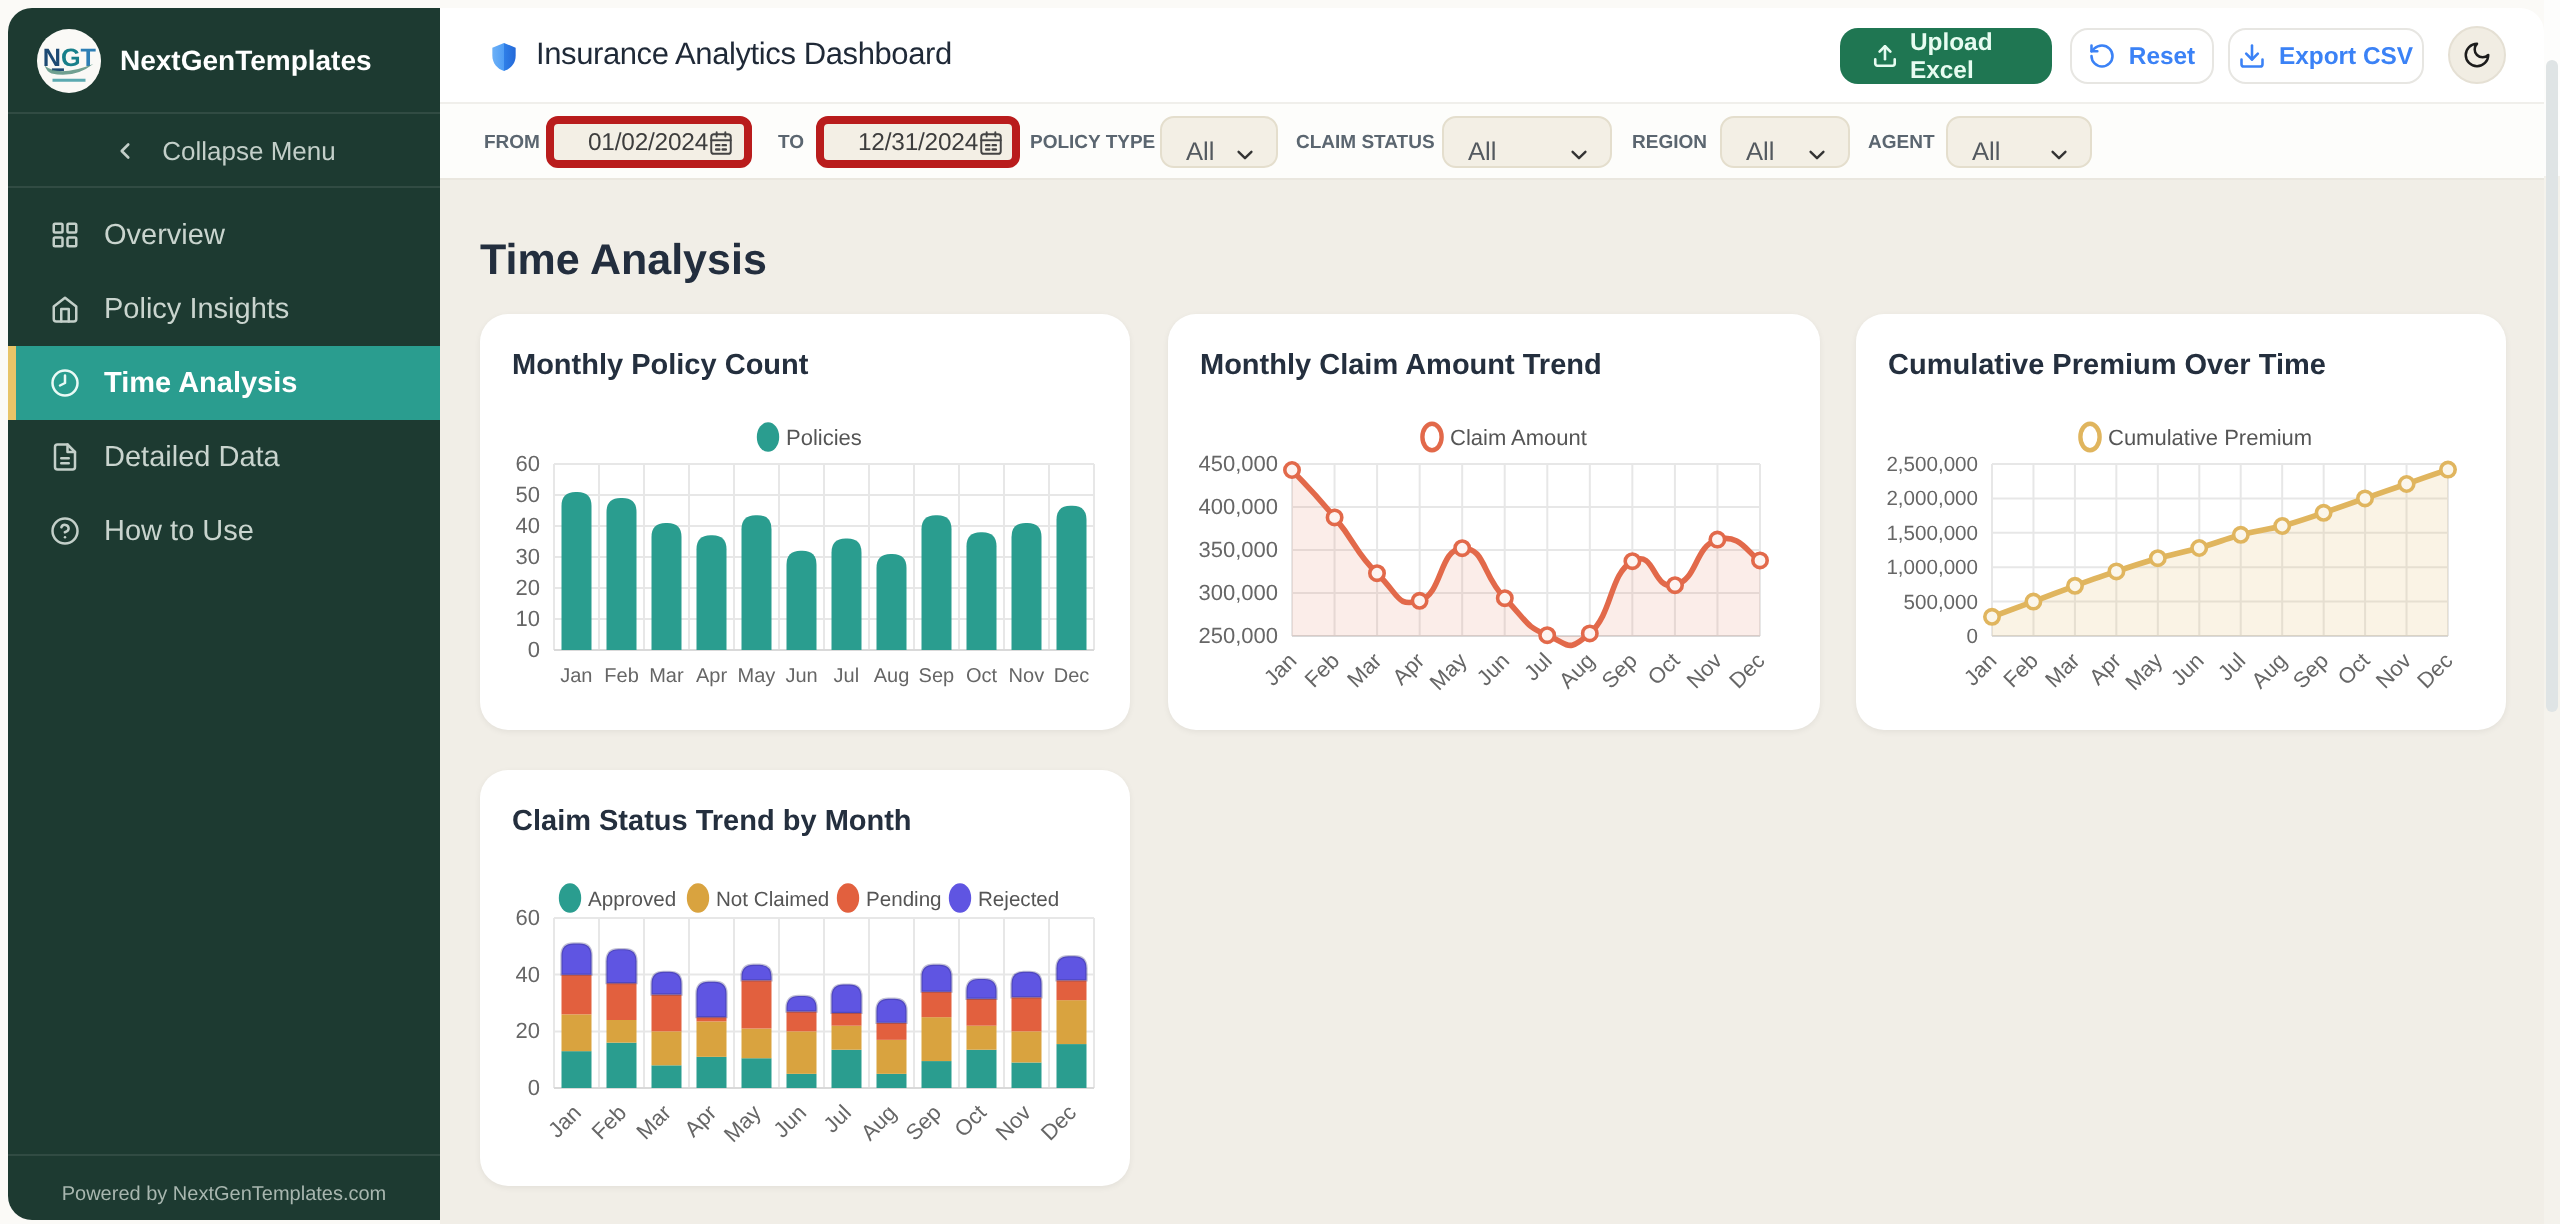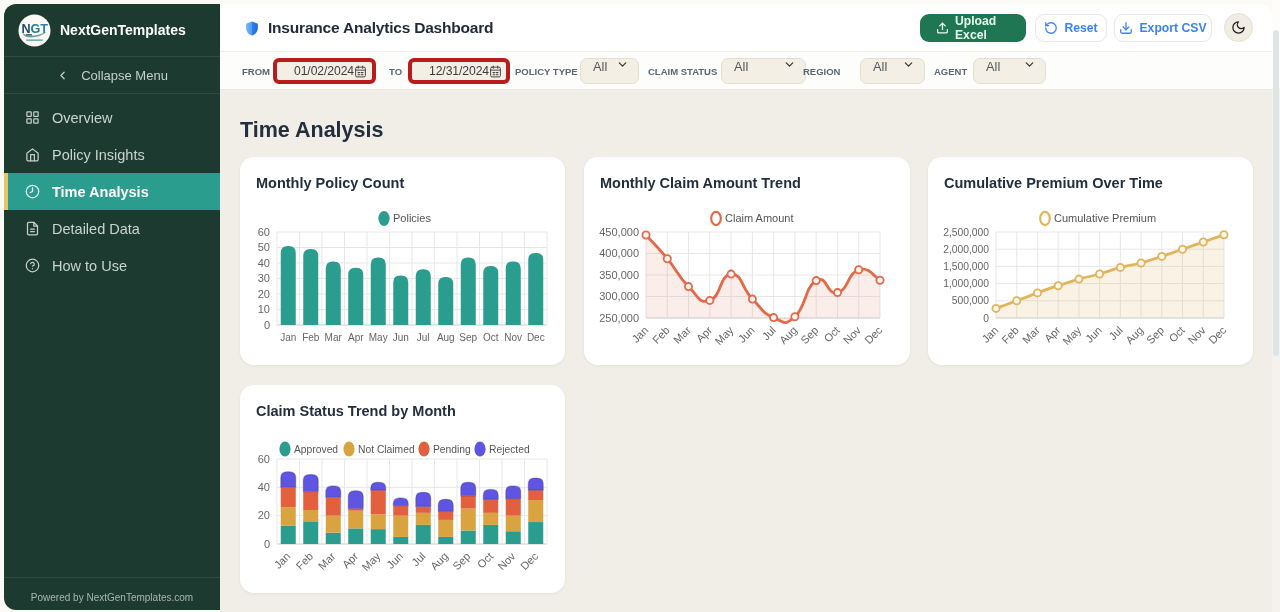--- a/index.html
+++ b/index.html
@@ -10,31 +10,31 @@
 .nav.it { position:relative; height:37px; display:flex; align-items:center; padding-left:21px; font-size:14.5px; }
 .nav .nic { width:15px; height:15px; display:inline-flex; color:#c3cfc9; }
 .nav .ntx { margin-left:12px; color:#c9d4ce; }
 .nav.active { background:#2a9d8f; }
 .nav.active .ntx { color:#fff; font-weight:bold; }
 .nav.active .nic { color:#eafaf6; }
 .goldbar { position:absolute; left:0; top:0; width:4px; height:100%; background:#e8c468; }
 .sfooter { position:absolute; bottom:0; left:0; width:100%; height:33px; border-top:1px solid rgba(255,255,255,0.09); display:flex; align-items:center; justify-content:center; padding-top:6px; font-size:10px; color:#a8b6af; }
 .appbody { position:absolute; left:220px; top:4px; width:1052px; height:608px; }
 .header { position:absolute; left:0; top:0; width:100%; height:48px; background:#fff; border-radius:0 12px 0 0; border-bottom:1px solid #f0efeb; }
-.htitle { position:absolute; left:25px; top:0; height:48px; display:flex; align-items:center; gap:9px; font-size:15.5px; font-weight:bold; letter-spacing:-0.2px; color:#1f2937; }
+.htitle { position:absolute; left:25px; top:0; height:48px; display:flex; align-items:center; gap:9px; font-size:15.5px; font-weight:normal; letter-spacing:-0.2px; color:#1f2937; }
 .hbtns { position:absolute; left:0; top:0; width:100%; height:48px; }
 .btn { position:absolute; top:10px; height:28px; display:inline-flex; align-items:center; justify-content:center; gap:6px; border-radius:9px; font-size:12.2px; font-weight:bold; }
 .btn.green { background:#1f7652; color:#e7fcf1;padding-left:16px; }
 .btn.white { background:#fff; border:1px solid #e7e6e2; color:#3b82f6; }
 .moonbtn { width:29px; height:29px; border-radius:50%; background:#f1ede3; border:1px solid #e5e0d4; display:inline-flex; align-items:center; justify-content:center; color:#1c1c1c; }
 .filterbar { position:absolute; left:0; top:48px; width:100%; height:38px; background:#fdfdfb; border-bottom:1px solid #eae7df; }
 .flabel { position:absolute; top:14px; font-size:9.5px; font-weight:bold; color:#5b6670; letter-spacing:0; }
 .finput { position:absolute; top:6px; height:26px; background:#f3efe5; border:4px solid #b91c1c; border-radius:6px; color:#3d3d3d; font-size:12.2px; letter-spacing:-0.1px; display:inline-flex; align-items:center; justify-content:space-between; padding:0 5px 0 17px; }
 .finput .cal { display:inline-flex; color:#444; }
-.fselect { position:absolute; top:6px; height:26px; background:#f3efe5; border:1px solid #e4decd; border-radius:7px; color:#53595f; font-size:12.8px; display:inline-flex; align-items:flex-start; justify-content:space-between; padding:0 10px 0 12px; }
+.fselect { position:absolute; top:6px; height:26px; background:#f3efe5; border:1px solid #e4decd; border-radius:7px; color:#53595f; font-size:12.8px; display:inline-flex; align-items:flex-end; justify-content:space-between; padding:0 10px 0 12px; }
 .fselect .chev2 { margin-left:auto; display:inline-flex; }
 .main { position:absolute; left:0; top:86px; width:100%; height:522px; background:#f1eee7; }
 .h2 { position:absolute; left:20px; top:28px; font-size:21.5px; font-weight:bold; color:#232e3e; }
 .card { position:absolute; width:325px; height:208px; background:#fff; border-radius:14px; box-shadow:0 1px 3px rgba(0,0,0,0.06); }
 .ctitle { position:absolute; left:16px; top:18px; font-size:14.5px; font-weight:bold; color:#242f3e; }
 </style></head>
 <body>
 <div class="sidebar">
   <div class="logo-row">
       <svg width="33" height="33" viewBox="0 0 34 34">
@@ -175,21 +175,21 @@
           <svg width="11" height="11" viewBox="0 0 24 24" fill="none" stroke="#333" stroke-width="2.6" stroke-linecap="round" stroke-linejoin="round">
             <path d="M5 8.5l7 7 7-7"></path>
           </svg>
         </span></span>
     <span class="flabel" style="left:428px">CLAIM STATUS</span>
     <span class="fselect" style="left:501px;width:85px">All<span class="chev2">
           <svg width="11" height="11" viewBox="0 0 24 24" fill="none" stroke="#333" stroke-width="2.6" stroke-linecap="round" stroke-linejoin="round">
             <path d="M5 8.5l7 7 7-7"></path>
           </svg>
         </span></span>
-    <span class="flabel" style="left:583px">REGION</span>
+    <span class="flabel" style="left:596px">REGION</span>
     <span class="fselect" style="left:640px;width:65px">All<span class="chev2">
           <svg width="11" height="11" viewBox="0 0 24 24" fill="none" stroke="#333" stroke-width="2.6" stroke-linecap="round" stroke-linejoin="round">
             <path d="M5 8.5l7 7 7-7"></path>
           </svg>
         </span></span>
     <span class="flabel" style="left:714px">AGENT</span>
     <span class="fselect" style="left:753px;width:73px">All<span class="chev2">
           <svg width="11" height="11" viewBox="0 0 24 24" fill="none" stroke="#333" stroke-width="2.6" stroke-linecap="round" stroke-linejoin="round">
             <path d="M5 8.5l7 7 7-7"></path>
           </svg>

